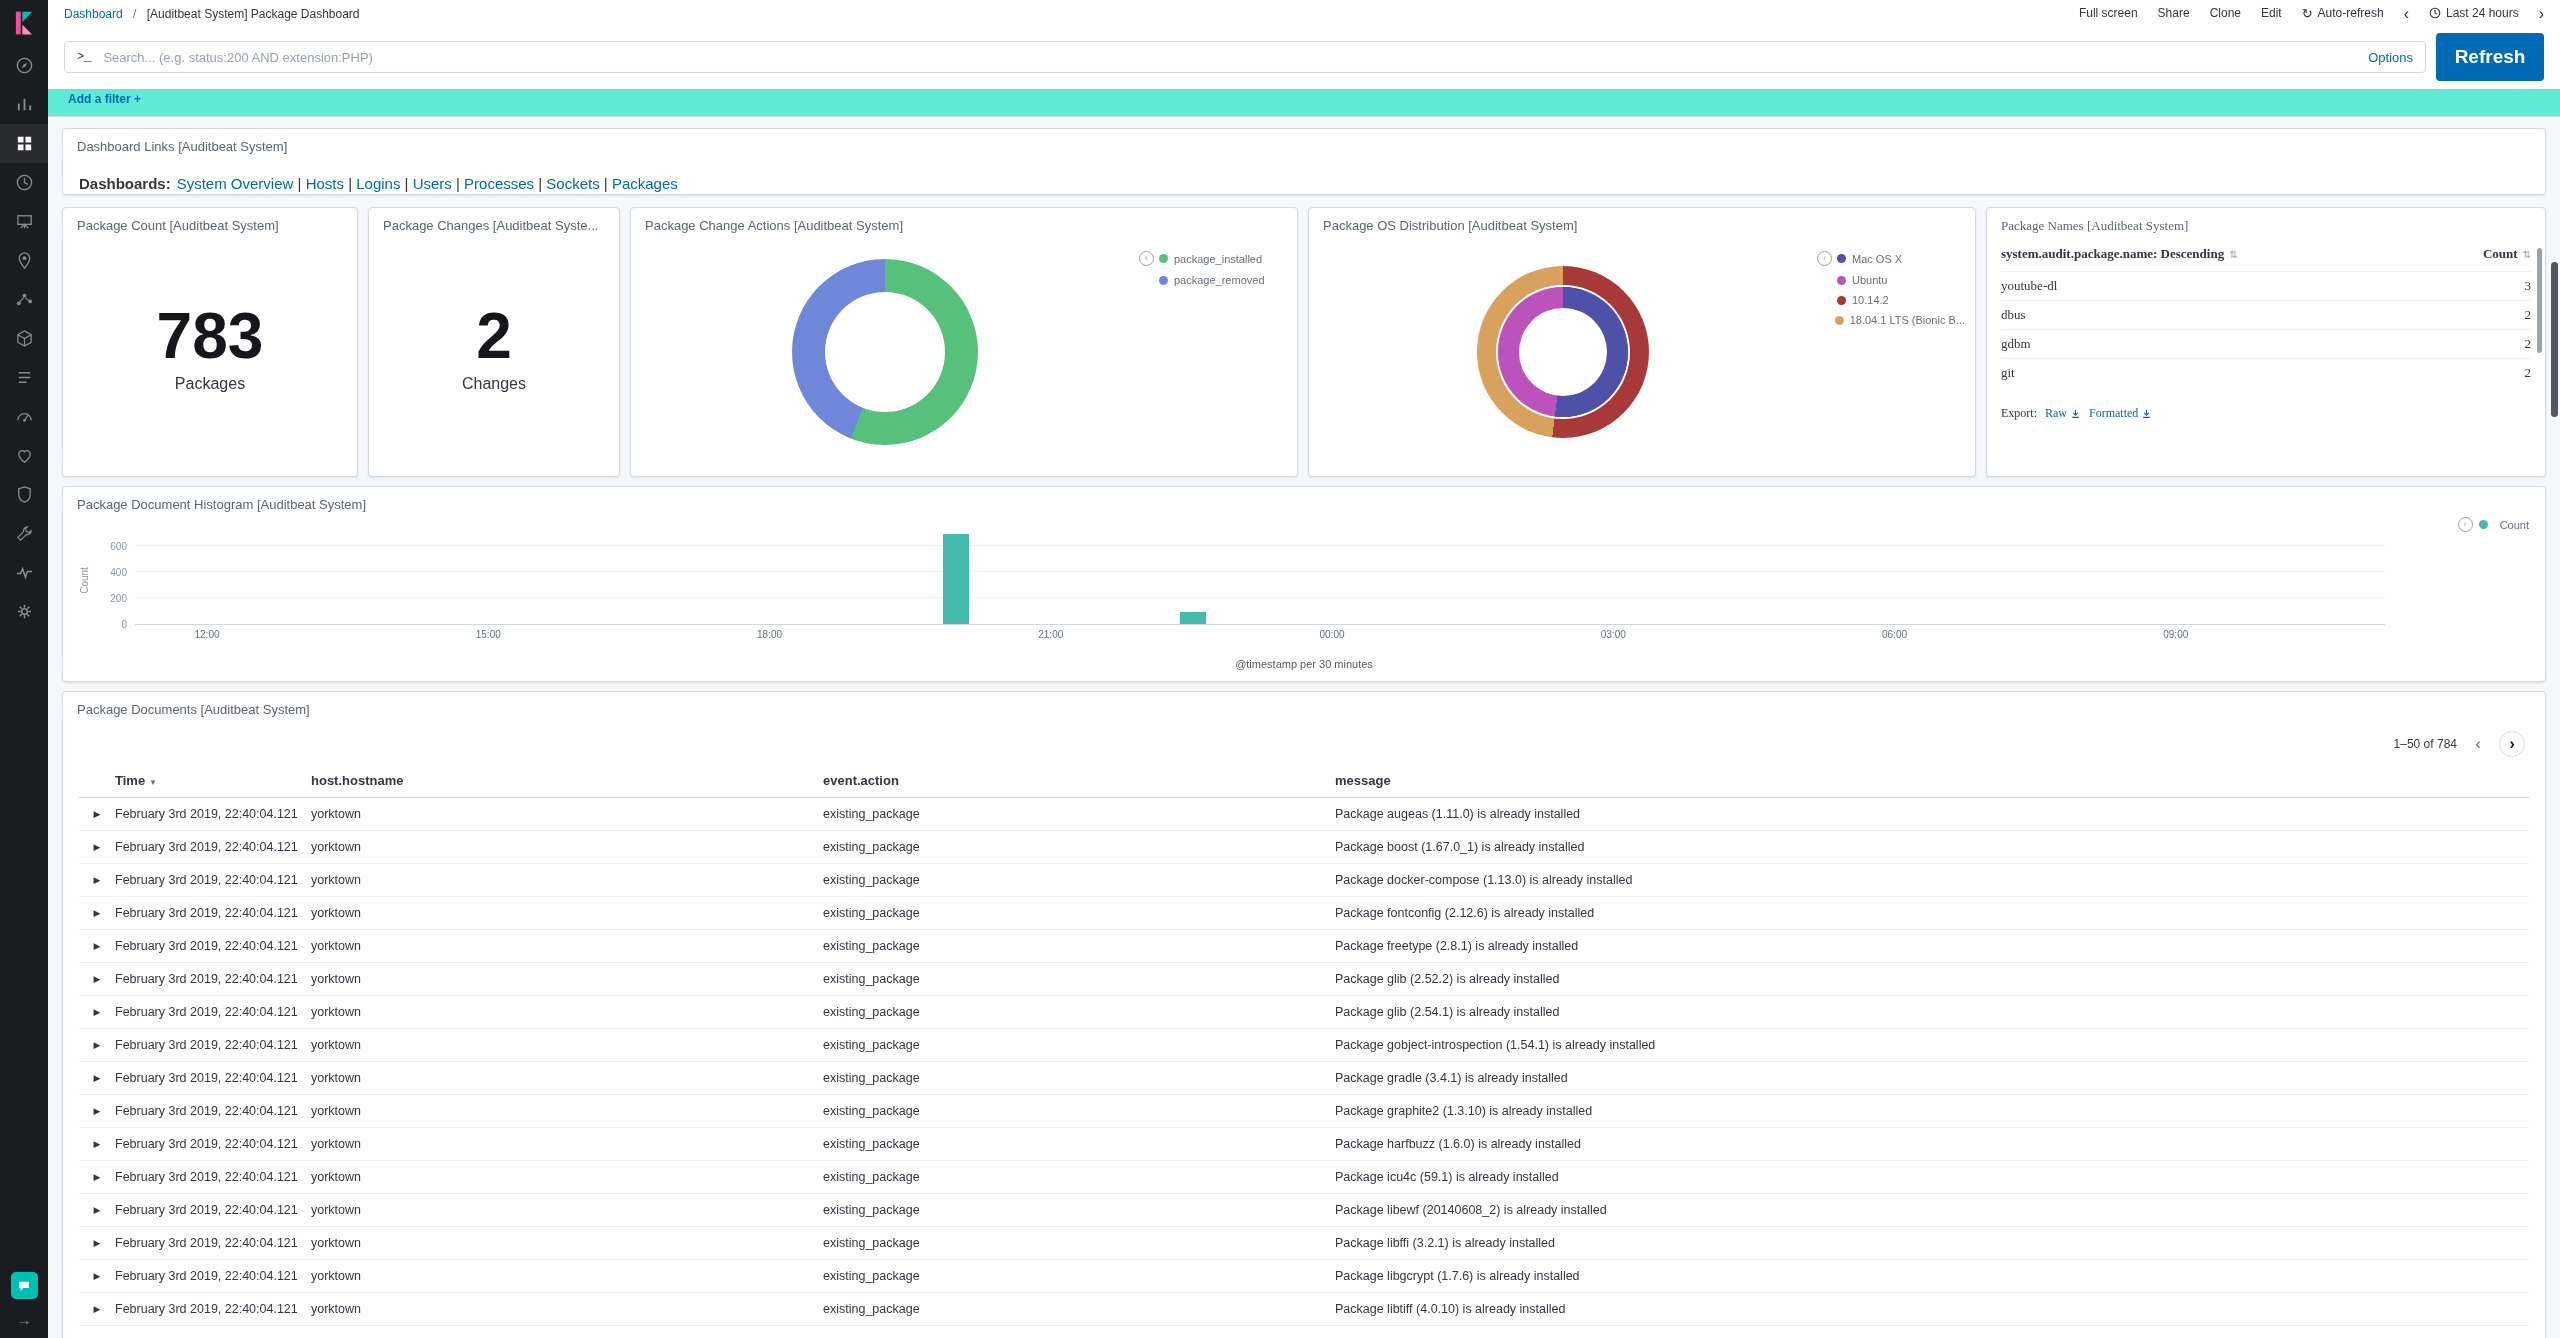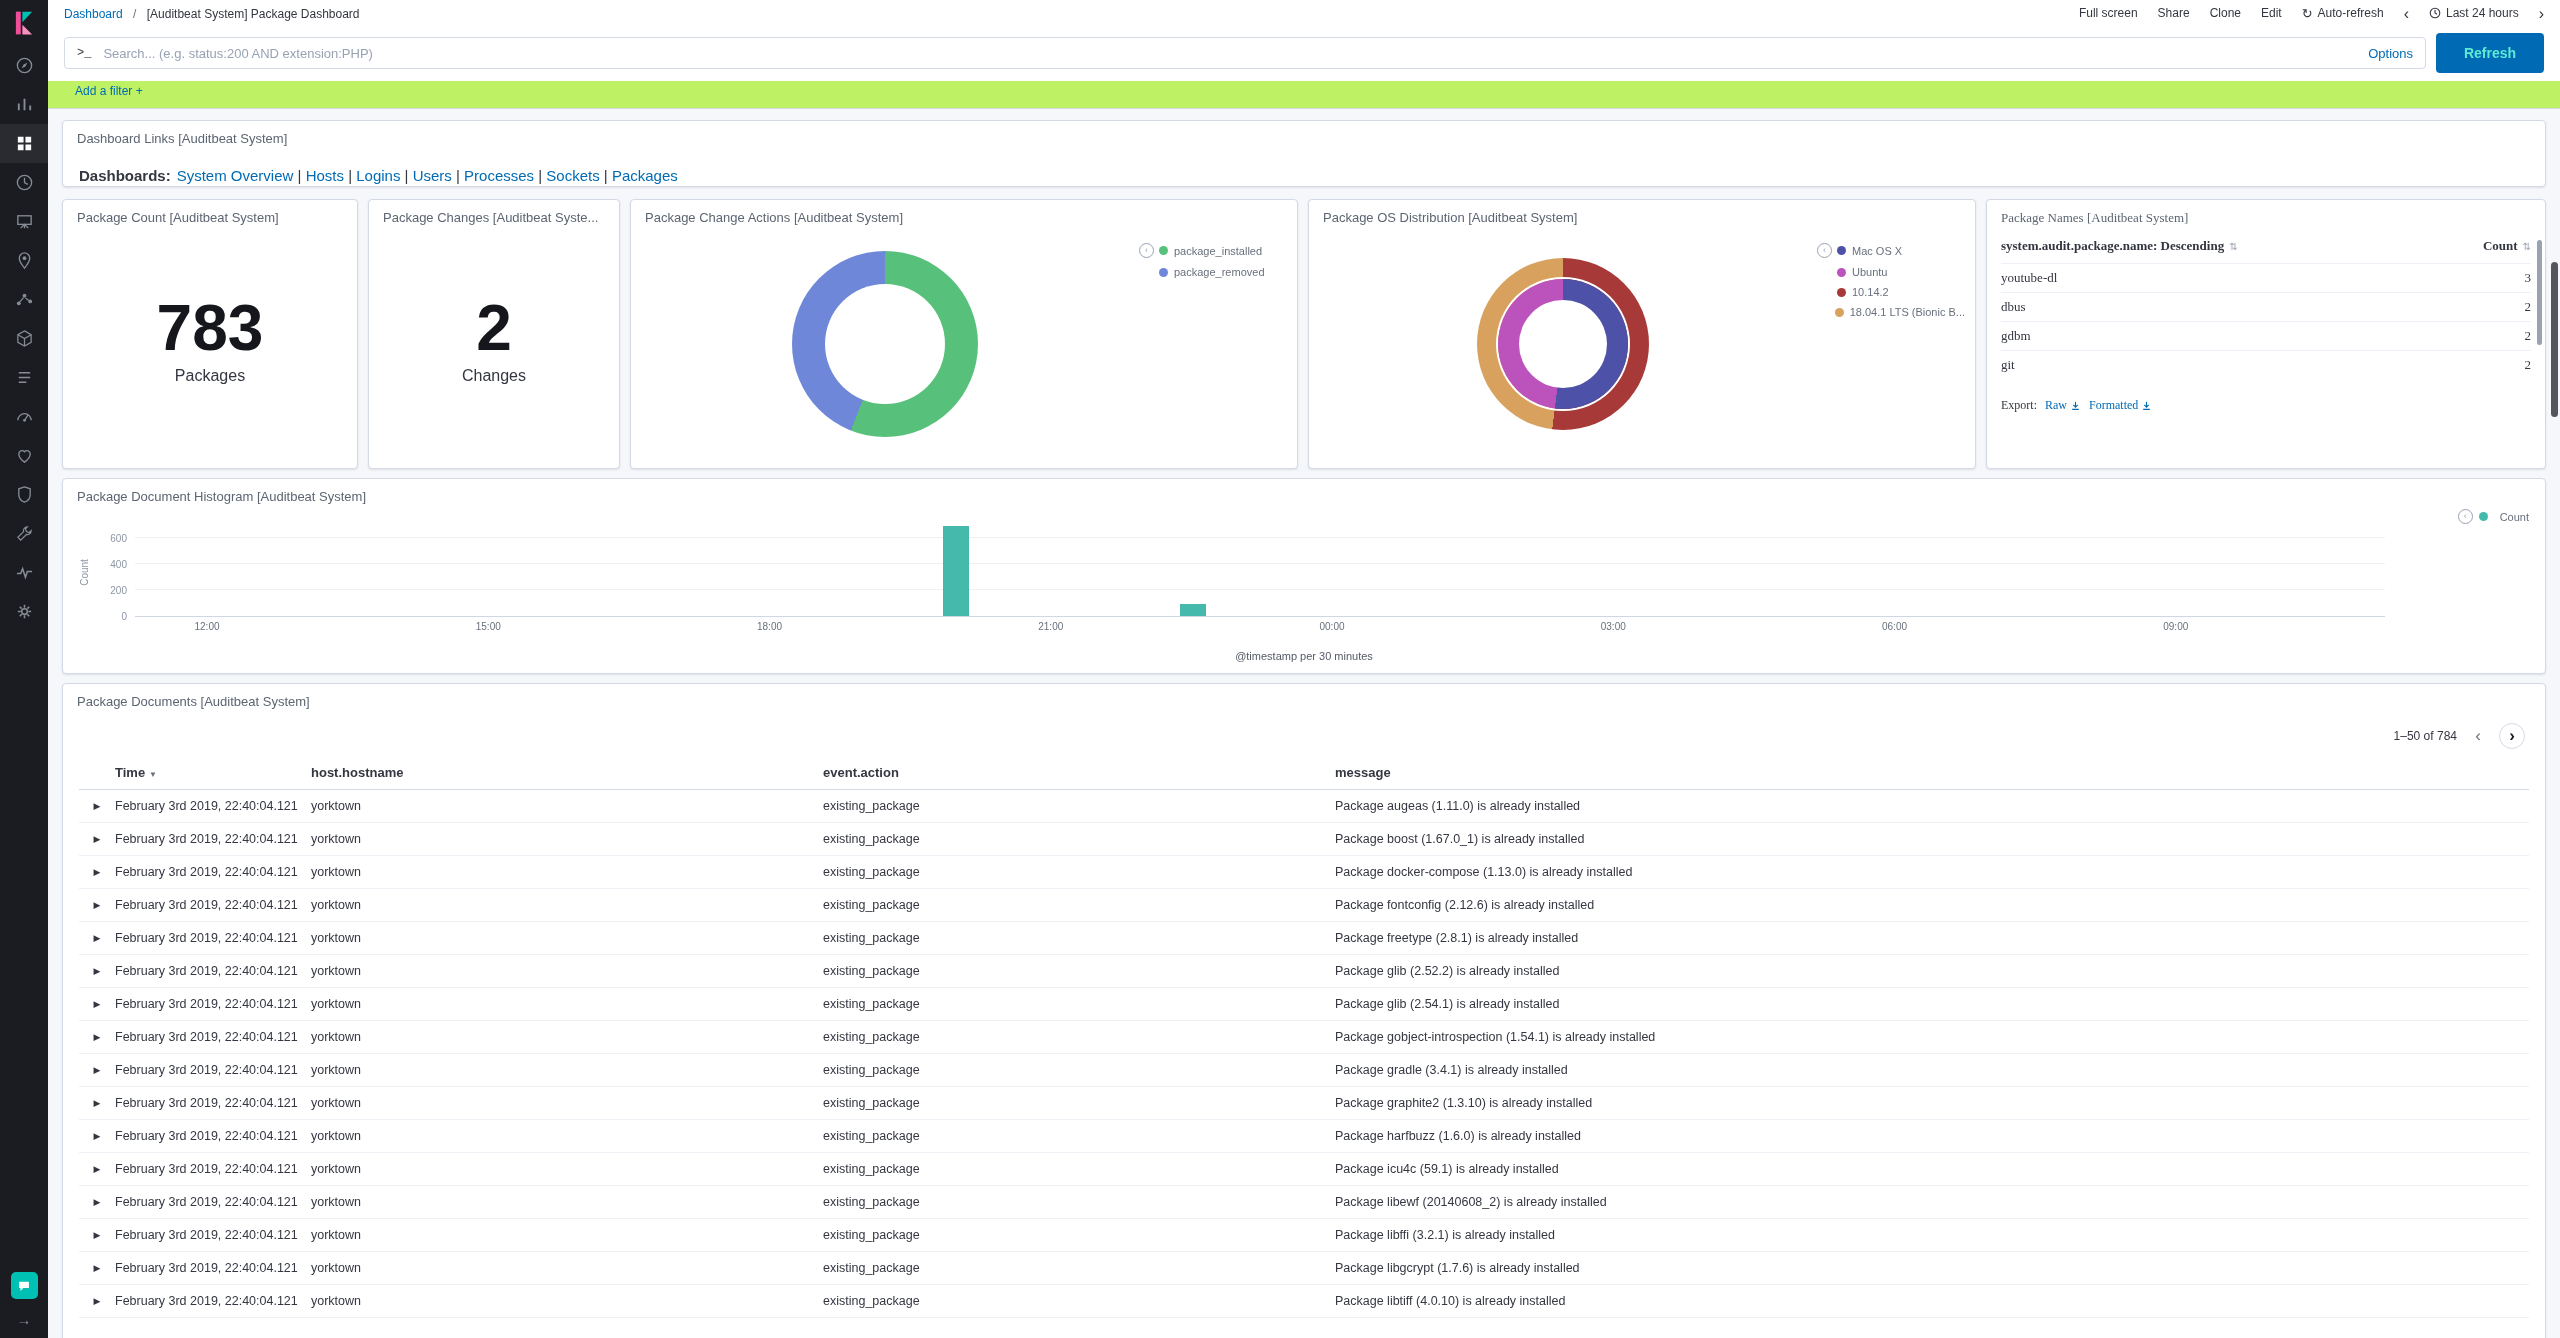--- a/index.html
+++ b/index.html
@@ -29,22 +29,22 @@
   .top-action { cursor: pointer; display: inline-flex; align-items: center; gap: 5px; }
   .ar-icon { font-size: 13px; }
   .time-step { font-size: 16px; color: #343741; cursor: pointer; line-height: 1; }
   .time-picker { display: inline-flex; align-items: center; gap: 5px; cursor: pointer; }
 
   .query-row { display: flex; align-items: center; gap: 10px; padding: 6px 16px 8px; background: #fff; }
   .query-input { flex: 1; height: 32px; border: 1px solid #d3dae6; border-radius: 4px; background: #fff; display: flex; align-items: center; padding: 0 12px; cursor: text; }
   .prompt { font-family: "Liberation Mono", monospace; font-size: 12px; color: #343741; margin-right: 12px; }
   .qr-placeholder { color: #98a2b3; font-size: 13px; flex: 1; }
   .options-link { color: #006bb4; font-size: 13px; cursor: pointer; }
-  .refresh-btn { width: 108px; height: 40px; background: #006bb4; border: none; border-radius: 4px; color: #5eead4; font-size: 14px; font-weight: 700; font-family: "Liberation Sans", sans-serif; cursor: pointer; }
-  .filter-row { background: #bef264; padding: 2px 27px 10px; border-bottom: 1px solid #d3dae6; }
+  .refresh-btn { width: 108px; height: 48px; background: #006bb4; border: none; border-radius: 4px; color: #ffffff; font-size: 19px; font-weight: 700; font-family: "Liberation Sans", sans-serif; cursor: pointer; }
+  .filter-row { background: #5eead4; padding: 2px 20px 10px; border-bottom: 1px solid #d3dae6; font-weight: bold; }
   .add-filter { color: #006bb4; font-size: 12px; cursor: pointer; }
 
   
   .content { flex: 1; padding: 11px 14px; overflow: hidden; }
   .panel { background: #fff; border: 1px solid #d3dae6; border-radius: 4px; box-shadow: 0 1px 2px rgba(152,162,179,0.25); }
   .panel-title { font-size: 13px; color: #5c6572; padding: 10px 14px 0; white-space: nowrap; overflow: hidden; }
 
   .links-panel { height: 67px; margin-bottom: 12px; }
   .links-body { padding: 21px 16px 0; font-size: 15px; }
   .dash-prefix { font-weight: 700; margin-right: 6px; }

